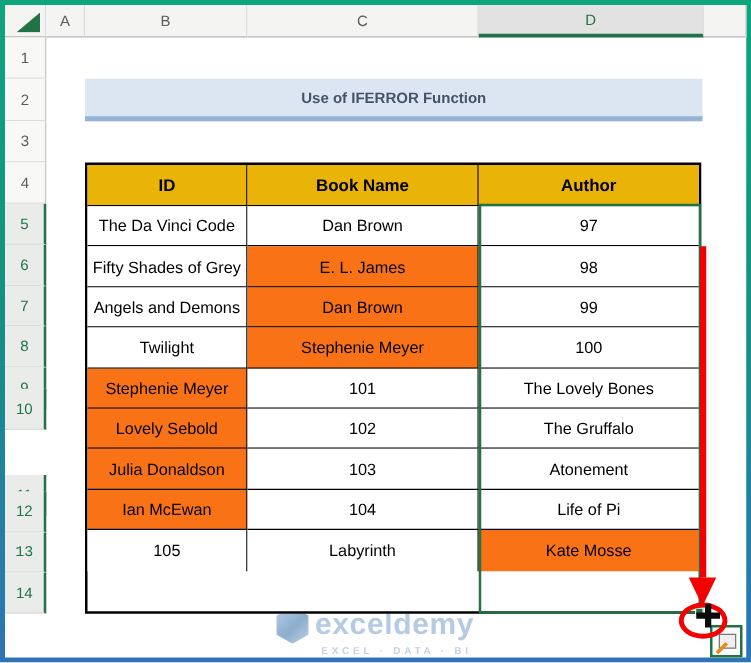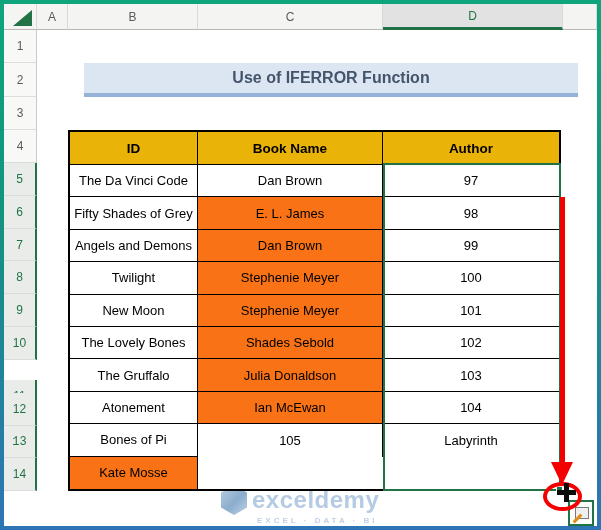--- a/index.html
+++ b/index.html
@@ -19,22 +19,22 @@
                  clip-path:polygon(100% 0, 100% 100%, 0 100%); }
 
   
   .rowhead { position:absolute; left:4px; width:33px; background:#f8f8f7; color:#5b5b5b;
              font-size:12px; display:flex; align-items:center; justify-content:center;
              border-bottom:1px solid #dcdcdc; border-right:1px solid #c8c8c8; }
   .rowhead.sel { background:#e9ece9; color:#217346; border-right:2px solid #217346; }
 
   
   .title { position:absolute; left:68px; top:63px; width:494px; height:34px; background:#dce6f2;
-           border-bottom:4px solid #95b3d7; color:#44546a; font-weight:bold; font-size:16px;
-           display:flex; align-items:center; justify-content:center;margin-left:16px; }
+           border-bottom:4px solid #95b3d7; color:#44546a; font-weight:bold; font-size:12px;
+           display:flex; align-items:center; justify-content:center; }
 
   
   .tbl { position:absolute; left:68px; top:130px; width:493px; height:361px; border:2px solid #000;
          display:grid; grid-template-columns:128px 185px 176px; grid-template-rows:33px repeat(10, 1fr);
          background:#fff; z-index:2; }
   .c { border-right:1px solid #000; border-bottom:1px solid #000; display:flex; align-items:center;
        justify-content:center; font-size:13px; color:#000; background:#fff; }
   .c:nth-child(3n) { border-right:none; }
   .c.lastrow { border-bottom:none;text-align:right; }
   .hd { background:#eab308; font-weight:bold; font-size:13.5px; }
@@ -90,21 +90,21 @@
 
   <div class="rowhead" style="top:30px;height:33px;">1</div>
   <div class="rowhead" style="top:63px;height:34px;">2</div>
   <div class="rowhead" style="top:97px;height:33px;">3</div>
   <div class="rowhead" style="top:130px;height:33px;">4</div>
   <div class="rowhead sel" style="top:163px;height:33px;">5</div>
   <div class="rowhead sel" style="top:196px;height:33px;">6</div>
   <div class="rowhead sel" style="top:229px;height:32px;">7</div>
   <div class="rowhead sel" style="top:261px;height:33px;">8</div>
   <div class="rowhead sel" style="top:294px;height:33px;">9</div>
-  <div class="rowhead sel" style="top:327px;height:33px;">10</div>
+  <div class="rowhead sel" style="top:311px;height:33px;">10</div>
   <div class="rowhead sel" style="top:380px;height:33px;">11</div>
   <div class="rowhead sel" style="top:393px;height:33px;">12</div>
   <div class="rowhead sel" style="top:426px;height:32px;font-family:Liberation Mono, monospace;">13</div>
   <div class="rowhead sel" style="top:458px;height:33px;">14</div>
 
   <div class="wm">
     <div class="wm-row">
       <div class="hex"></div>
       <div class="brand">exceldemy</div>
     </div>
@@ -127,37 +127,36 @@
 
     <div class="c">98</div>
     <div class="c">Angels and Demons</div>
     <div class="c gray">Dan Brown</div>
 
     <div class="c">99</div>
     <div class="c">Twilight</div>
     <div class="c gray">Stephenie Meyer</div>
 
     <div class="c">100</div>
-    <div class="c">New Moon</div>
     <div class="c gray">Stephenie Meyer</div>
 
     <div class="c">101</div>
     <div class="c">The Lovely Bones</div>
-    <div class="c gray">Shades Sebold</div>
+    <div class="c gray">Lovely Sebold</div>
 
     <div class="c">102</div>
     <div class="c">The Gruffalo</div>
     <div class="c gray">Julia Donaldson</div>
 
     <div class="c">103</div>
     <div class="c">Atonement</div>
     <div class="c gray">Ian McEwan</div>
 
     <div class="c">104</div>
-    <div class="c">Bones of Pi</div>
+    <div class="c">Life of Pi</div>
 
     <div class="c lastrow">105</div>
     <div class="c lastrow">Labyrinth</div>
     <div class="c lastrow gray">Kate Mosse</div>
   </div>
 
   <div class="selbox">
     <div class="handle"></div>
   </div>
 

